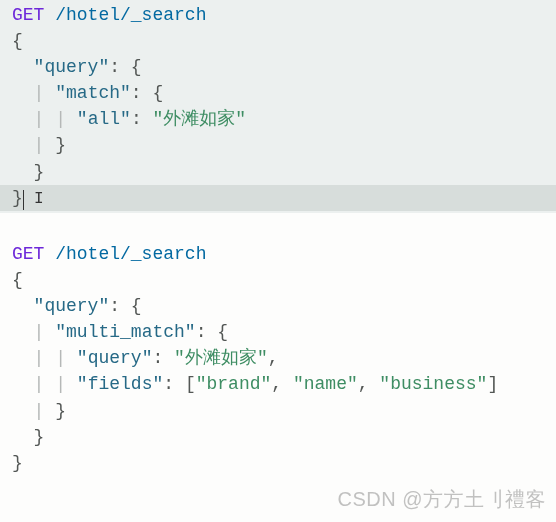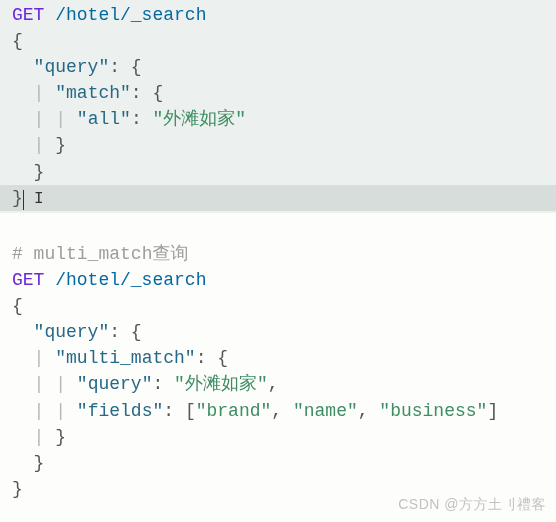--- a/index.html
+++ b/index.html
@@ -48,21 +48,21 @@
     }
     .mini-cursor {
       display: inline-block;
       color: #333;
       font-size: 16px;
     }
     .watermark {
       position: absolute;
       bottom: 8px;
       right: 10px;
-      font-size: 14px;
+      font-size: 20px;
       color: rgba(120,120,120,0.45);
       font-family: sans-serif;
       letter-spacing: 0.5px;
     }
     pre {
       font-family: inherit;
       white-space: pre;
     }
   </style>
 </head>
@@ -74,21 +74,20 @@
 <pre>  <span class="key">"query"</span><span class="punct">: {</span></pre>
 <pre>  <span class="guide">|</span> <span class="key">"match"</span><span class="punct">: {</span></pre>
 <pre>  <span class="guide">|</span> <span class="guide">|</span> <span class="key">"all"</span><span class="punct">: </span><span class="string">"外滩如家"</span></pre>
 <pre>  <span class="guide">|</span> <span class="punct">}</span></pre>
 <pre>  <span class="punct">}</span></pre>
 <pre class="cursor-line"><span class="punct">}</span><span class="cursor"></span><span class="mini-cursor"> I</span></pre>
 </div>
 
 <div class="block2">
 <pre> </pre>
-<pre><span class="comment"><span># </span><span>multi_match</span><span>查询</span></span></pre>
 <pre><span class="method">GET</span><span class="path"> /hotel/_search</span></pre>
 <pre><span class="punct">{</span></pre>
 <pre>  <span class="key">"query"</span><span class="punct">: {</span></pre>
 <pre>  <span class="guide">|</span> <span class="key">"multi_match"</span><span class="punct">: {</span></pre>
 <pre>  <span class="guide">|</span> <span class="guide">|</span> <span class="key">"query"</span><span class="punct">: </span><span class="string">"外滩如家"</span><span class="punct">,</span></pre>
 <pre>  <span class="guide">|</span> <span class="guide">|</span> <span class="key">"fields"</span><span class="punct">: [</span><span class="string">"brand"</span><span class="punct">, </span><span class="string">"name"</span><span class="punct">, </span><span class="string">"business"</span><span class="punct">]</span></pre>
 <pre>  <span class="guide">|</span> <span class="punct">}</span></pre>
 <pre>  <span class="punct">}</span></pre>
 <pre><span class="punct">}</span></pre>
 </div>

